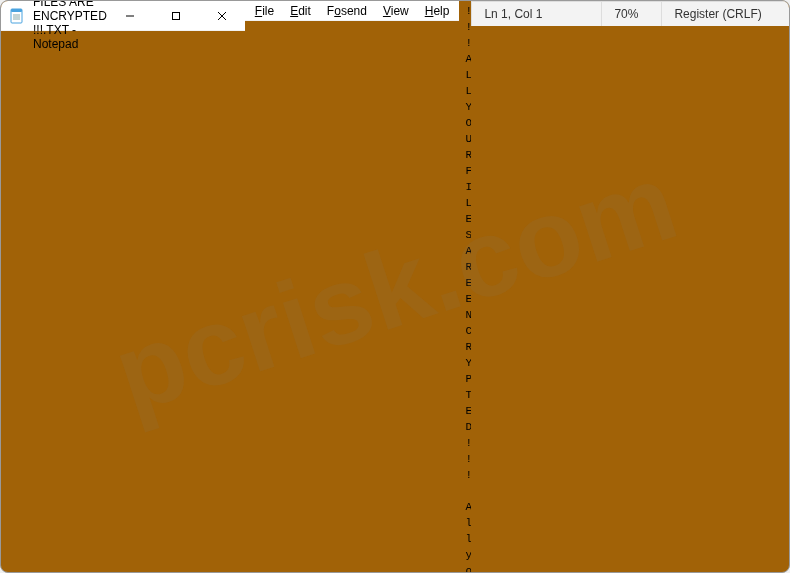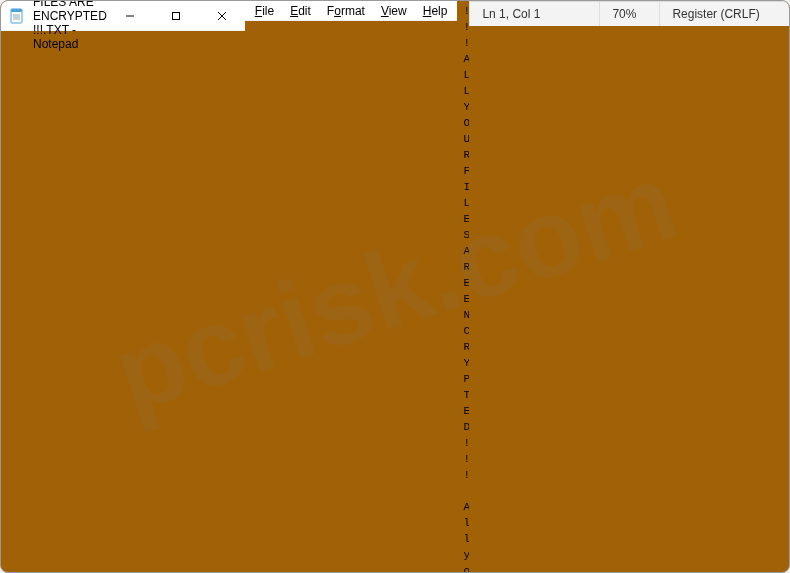--- a/index.html
+++ b/index.html
@@ -143,21 +143,21 @@
             <line x1="1" y1="1" x2="9" y2="9" stroke="#000" stroke-width="1"></line>
             <line x1="9" y1="1" x2="1" y2="9" stroke="#000" stroke-width="1"></line>
           </svg>
       </div>
     </div>
   </div>
 
   <div class="menubar">
     <span class="menu-item"><span class="ul">F</span><span>ile</span></span>
     <span class="menu-item"><span class="ul">E</span><span>dit</span></span>
-    <span class="menu-item">F<span class="ul">o</span><span>rmat</span></span>
+    <span class="menu-item">F<span class="ul">o</span><span>send</span></span>
     <span class="menu-item"><span class="ul">V</span><span>iew</span></span>
     <span class="menu-item"><span class="ul">H</span><span>elp</span></span>
   </div>
 
   <div class="content">
     <pre>!!! ALL YOUR FILES ARE ENCRYPTED !!!
 
 All your files, documents, photos, databases and other important files are encrypted.
 
 You are not able to decrypt it by yourself! The only method of recovering files is to purchase an unique private key.

